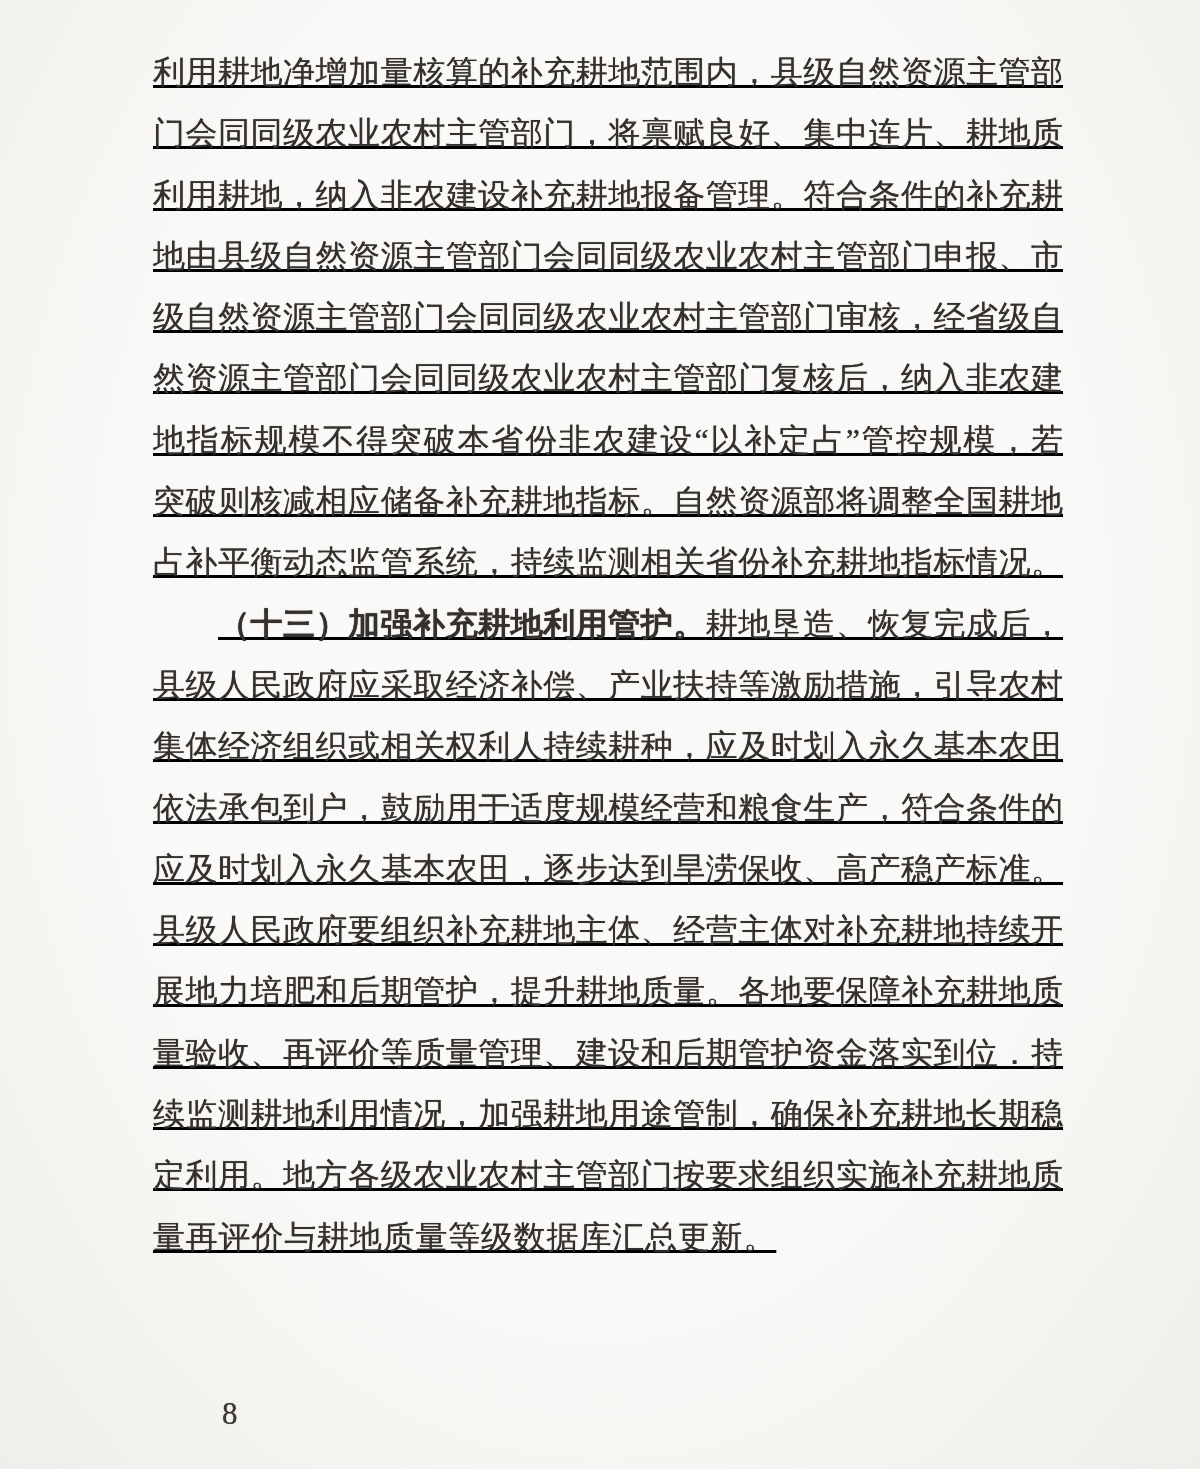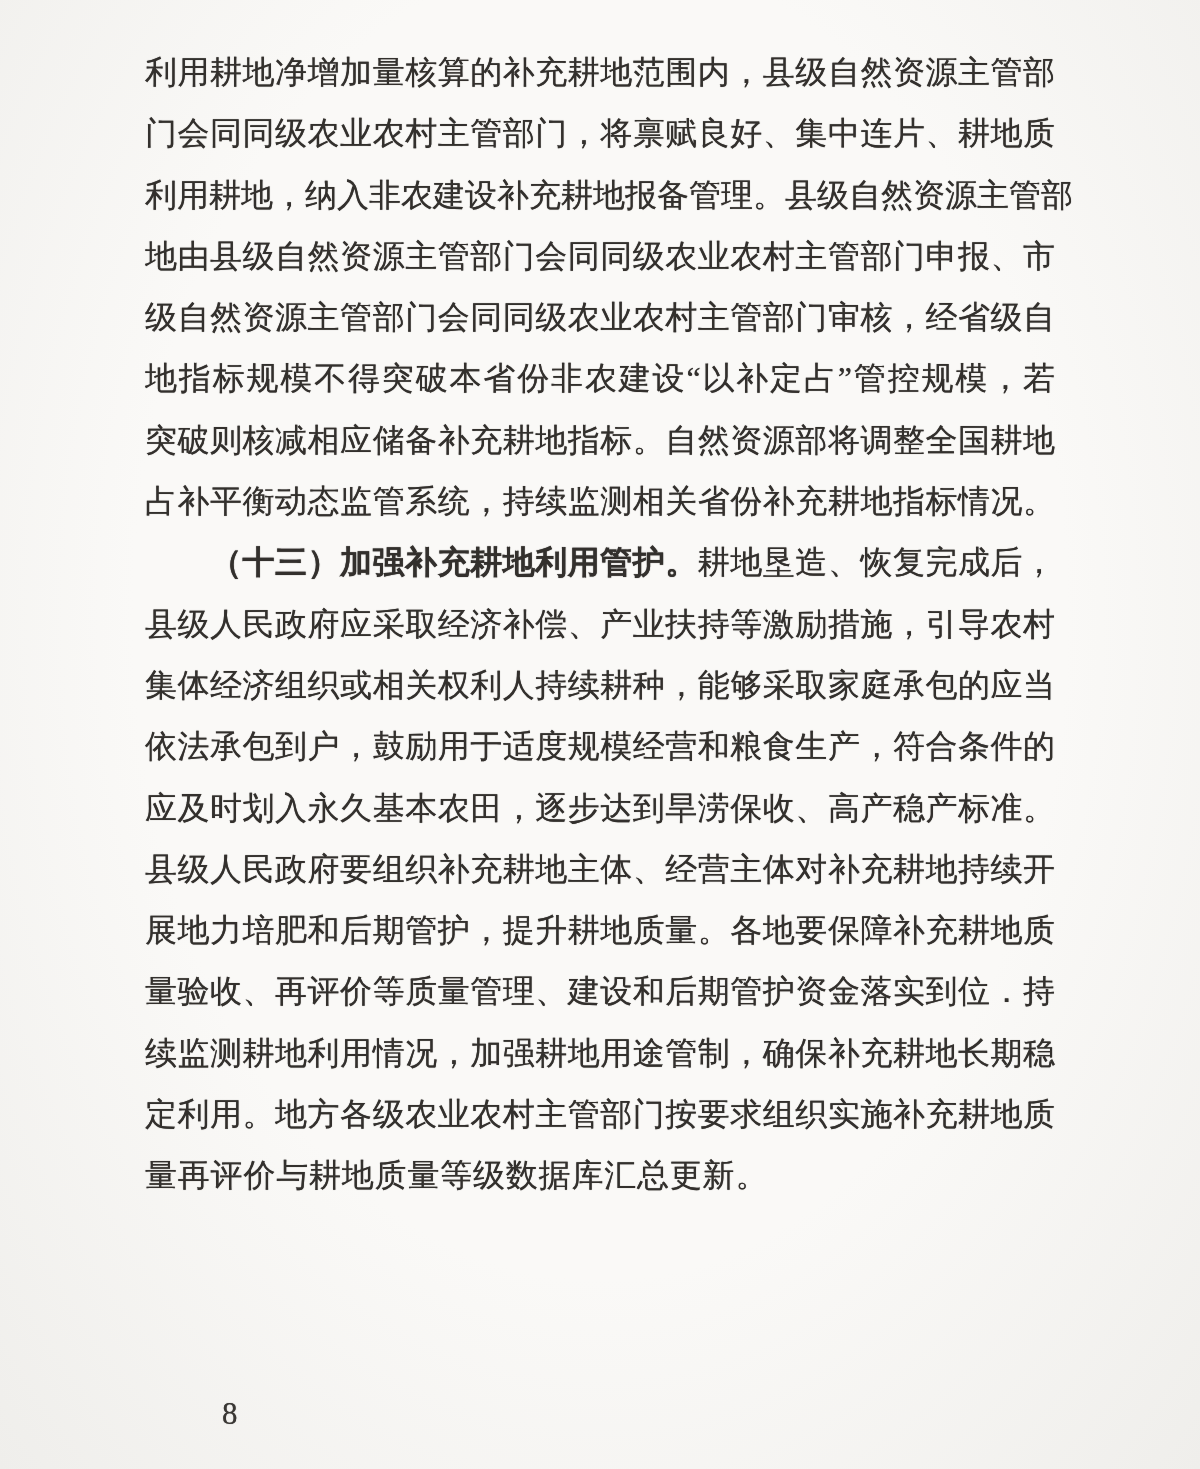--- a/index.html
+++ b/index.html
@@ -15,23 +15,24 @@
       #f5f4f2;
     font-family: "Liberation Serif", "DejaVu Serif", serif;
   }
   .page {
     position: relative;
     width: 1200px;
     height: 1469px;
   }
   .textblock {
     position: absolute;
-    left: 145px;
+    left: 153px;
     top: 42px;
     width: 910px;
+    text-decoration: underline;
   }
   .line {
     height: 61.3px;
     line-height: 61.3px;
     font-size: 32px;
     color: #33302d;
     text-align: justify;
     text-align-last: justify;
     text-shadow: 0 0 0.7px rgba(45, 42, 40, 0.85);
     white-space: nowrap;
@@ -57,29 +58,30 @@
     text-shadow: 0 0 0.7px rgba(45, 42, 40, 0.8);
   }
 </style>
 </head>
 <body>
 
 <div class="page">
   <div class="textblock">
       <div class="line"><span>利用耕地净增加量核算的补充耕地范围内，县级自然资源主管部</span></div>
       <div class="line"><span>门会同同级农业农村主管部门，将禀赋良好、集中连片、耕地质</span></div>
-      <div class="line"><span>利用耕地，纳入非农建设补充耕地报备管理。县级自然资源主管部</span></div>
+      <div class="line"><span>利用耕地，纳入非农建设补充耕地报备管理。符合条件的补充耕</span></div>
       <div class="line"><span>地由县级自然资源主管部门会同同级农业农村主管部门申报、市</span></div>
       <div class="line"><span>级自然资源主管部门会同同级农业农村主管部门审核，经省级自</span></div>
+      <div class="line"><span>然资源主管部门会同同级农业农村主管部门复核后，纳入非农建</span></div>
       <div class="line"><span>地指标规模不得突破本省份非农建设“以补定占”管控规模，若</span></div>
       <div class="line"><span>突破则核减相应储备补充耕地指标。自然资源部将调整全国耕地</span></div>
       <div class="line"><span>占补平衡动态监管系统，持续监测相关省份补充耕地指标情况。</span></div>
       <div class="line indent"><span class="bold">（十三）加强补充耕地利用管护。</span><span>耕地垦造、恢复完成后，</span></div>
       <div class="line"><span>县级人民政府应采取经济补偿、产业扶持等激励措施，引导农村</span></div>
-      <div class="line"><span>集体经济组织或相关权利人持续耕种，能够采取家庭承包的应当</span></div>
+      <div class="line"><span>集体经济组织或相关权利人持续耕种，应及时划入永久基本农田</span></div>
       <div class="line"><span>依法承包到户，鼓励用于适度规模经营和粮食生产，符合条件的</span></div>
       <div class="line"><span>应及时划入永久基本农田，逐步达到旱涝保收、高产稳产标准。</span></div>
       <div class="line"><span>县级人民政府要组织补充耕地主体、经营主体对补充耕地持续开</span></div>
       <div class="line"><span>展地力培肥和后期管护，提升耕地质量。各地要保障补充耕地质</span></div>
       <div class="line"><span>量验收、再评价等质量管理、建设和后期管护资金落实到位．持</span></div>
       <div class="line"><span>续监测耕地利用情况，加强耕地用途管制，确保补充耕地长期稳</span></div>
       <div class="line"><span>定利用。地方各级农业农村主管部门按要求组织实施补充耕地质</span></div>
       <div class="line no-justify"><span>量再评价与耕地质量等级数据库汇总更新。</span></div>
     </div>
   <div class="page-number">8</div>

